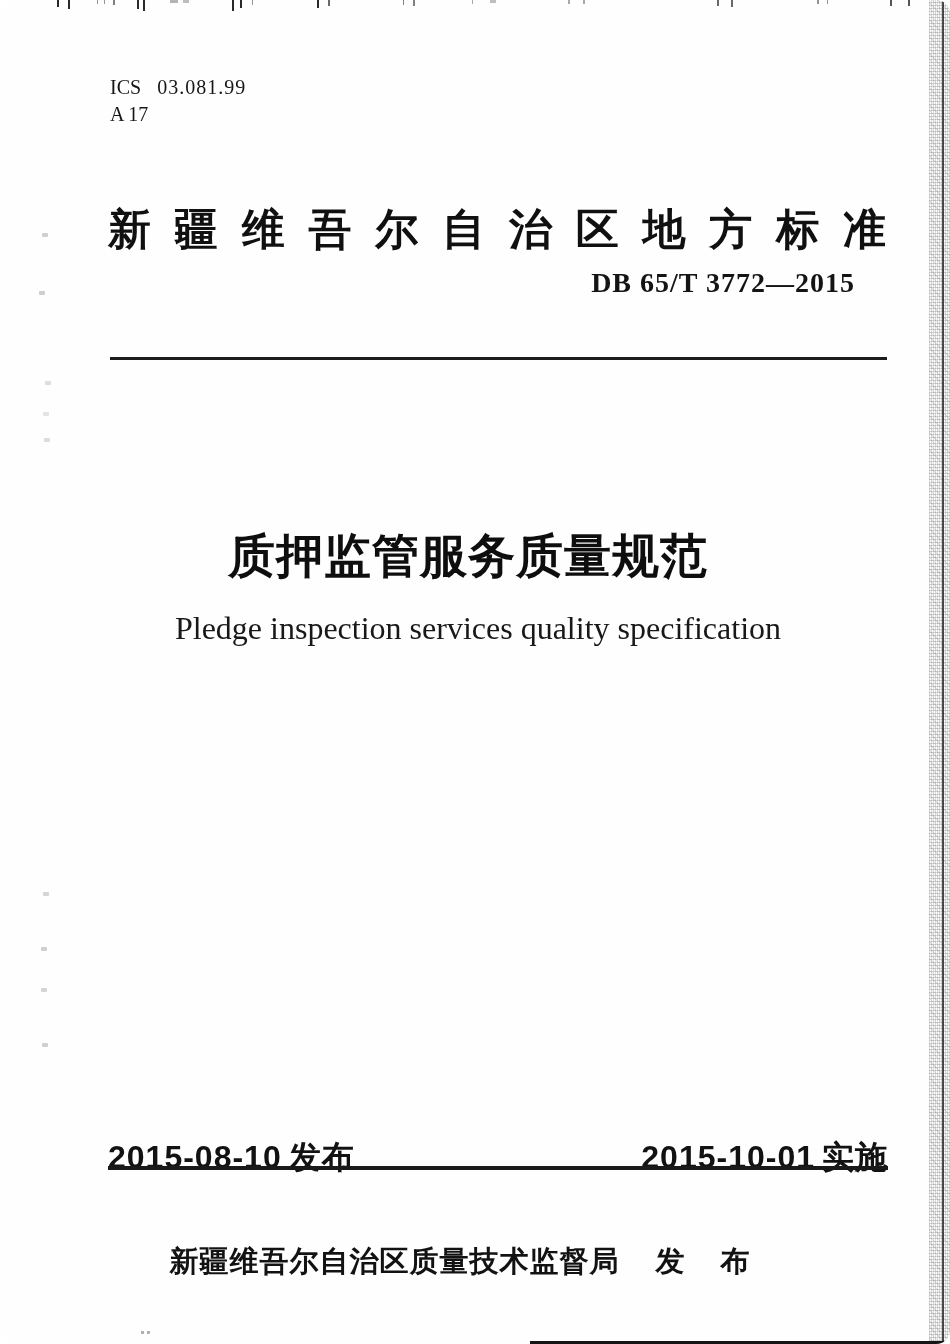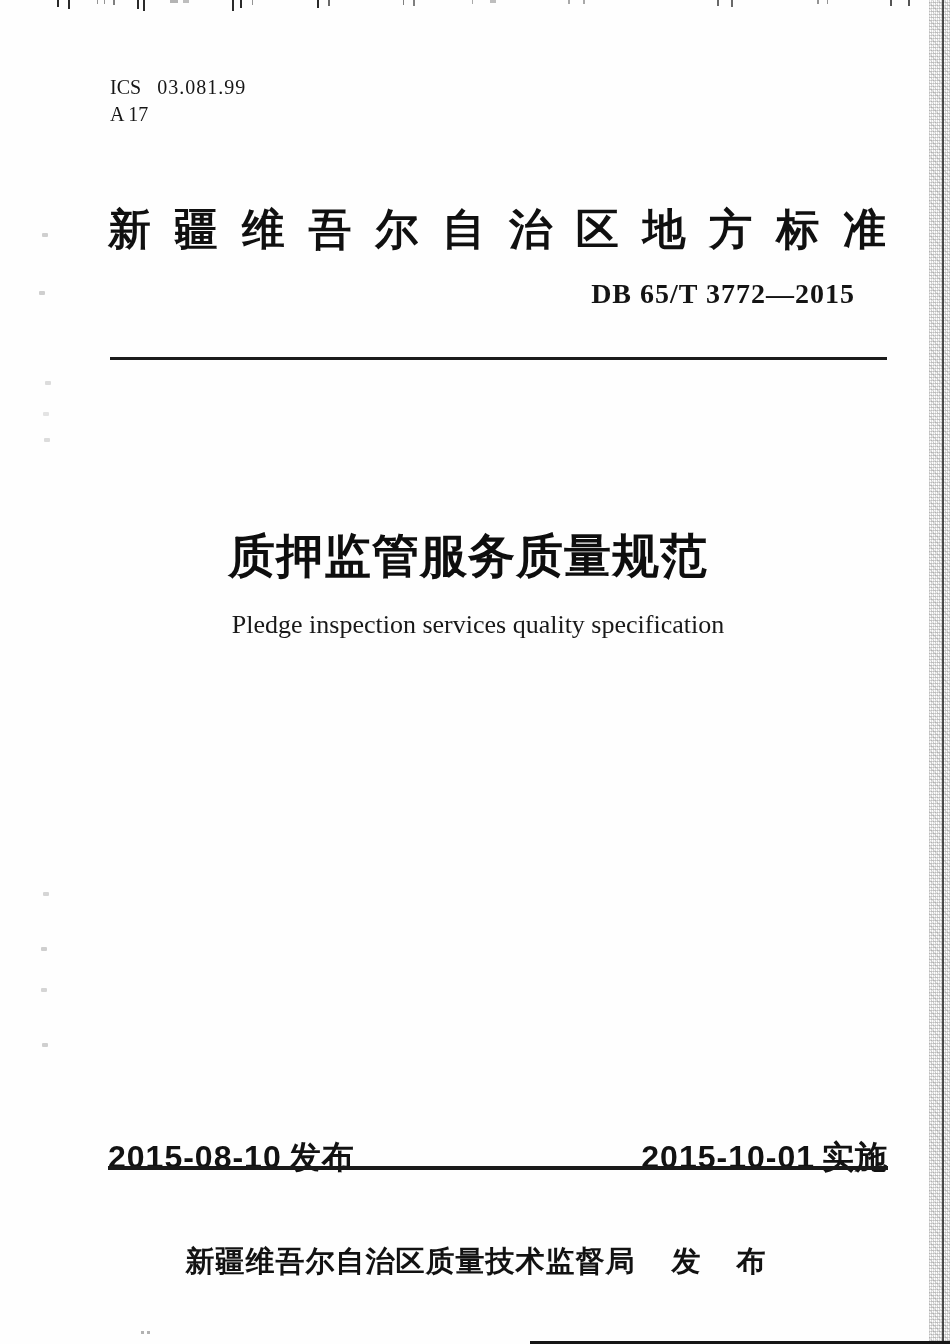--- a/index.html
+++ b/index.html
@@ -3,58 +3,59 @@
 <meta charset="utf-8">
 <style>
   html,body{margin:0;padding:0;background:#fff;}
   .page{
     position:relative;
     width:950px;height:1344px;
     background:#fefefe;
     overflow:hidden;
     font-family:"Liberation Sans","DejaVu Sans",sans-serif;
     color:#111;
+    border-radius:14px;
   }
   .serif{font-family:"Liberation Serif","DejaVu Serif",serif;}
 
   
   .ics-block{position:absolute;left:110px;top:74px;font-size:20px;line-height:27px;
     font-family:"Liberation Serif","DejaVu Serif",serif;color:#161616;}
   .ics-block .code{margin-left:16px;letter-spacing:1px;}
 
   
   .db65{position:absolute;top:108px;right:95px;font-size:78px;line-height:1;
     font-weight:bold;letter-spacing:3px;color:#0d0d0d;
     font-family:"Liberation Serif","DejaVu Serif",serif;}
 
   
   .std-type{position:absolute;left:108px;top:203px;width:778px;
     font-size:43px;font-weight:bold;color:#101010;line-height:1.25;
     text-align:justify;text-align-last:justify;letter-spacing:0;}
 
   
-  .std-number{position:absolute;top:278px;right:95px;font-size:28px;font-weight:bold;
+  .std-number{position:absolute;top:267px;right:95px;font-size:28px;font-weight:bold;
     color:#141414;font-family:"Liberation Serif","DejaVu Serif",serif;letter-spacing:1px;}
 
   .rule-top{position:absolute;left:110px;top:357px;width:777px;height:3px;background:#1c1c1c;}
 
   .title-cn{position:absolute;left:98px;top:525px;width:740px;text-align:center;
     font-size:47px;font-weight:bold;color:#0e0e0e;letter-spacing:1px;}
   .title-en{position:absolute;left:98px;top:610px;width:760px;text-align:center;
-    font-size:26px;color:#181818;font-family:"Liberation Serif","DejaVu Serif",serif;}
+    font-size:32px;color:#181818;font-family:"Liberation Serif","DejaVu Serif",serif;}
 
   
   .dates-row{position:absolute;left:108px;top:1136px;width:780px;
     display:flex;justify-content:space-between;align-items:flex-end;
     font-size:32px;font-weight:bold;color:#121212;letter-spacing:1px;}
   .dates-row .pair{display:flex;gap:7px;align-items:baseline;}
   .rule-bottom{position:absolute;left:108px;top:1166px;width:780px;height:4px;background:#1a1a1a;}
 
   
-  .publisher-row{position:absolute;left:120px;top:1226px;width:780px;
+  .publisher-row{position:absolute;left:104px;top:1226px;width:780px;
     display:flex;justify-content:center;align-items:baseline;gap:36px;
     padding-right:55px;box-sizing:border-box;
     font-size:29px;font-weight:bold;color:#121212;letter-spacing:1px;}
   .publisher-row .publish{letter-spacing:14px;margin-top:16px;}
 
   
   .scan-strip{position:absolute;top:0;right:0;width:21px;height:100%;
     background:
       repeating-linear-gradient(0deg, rgba(70,70,70,.30) 0 1px, transparent 1px 3px),
       repeating-linear-gradient(90deg, rgba(90,90,90,.28) 0 1px, transparent 1px 2px),

